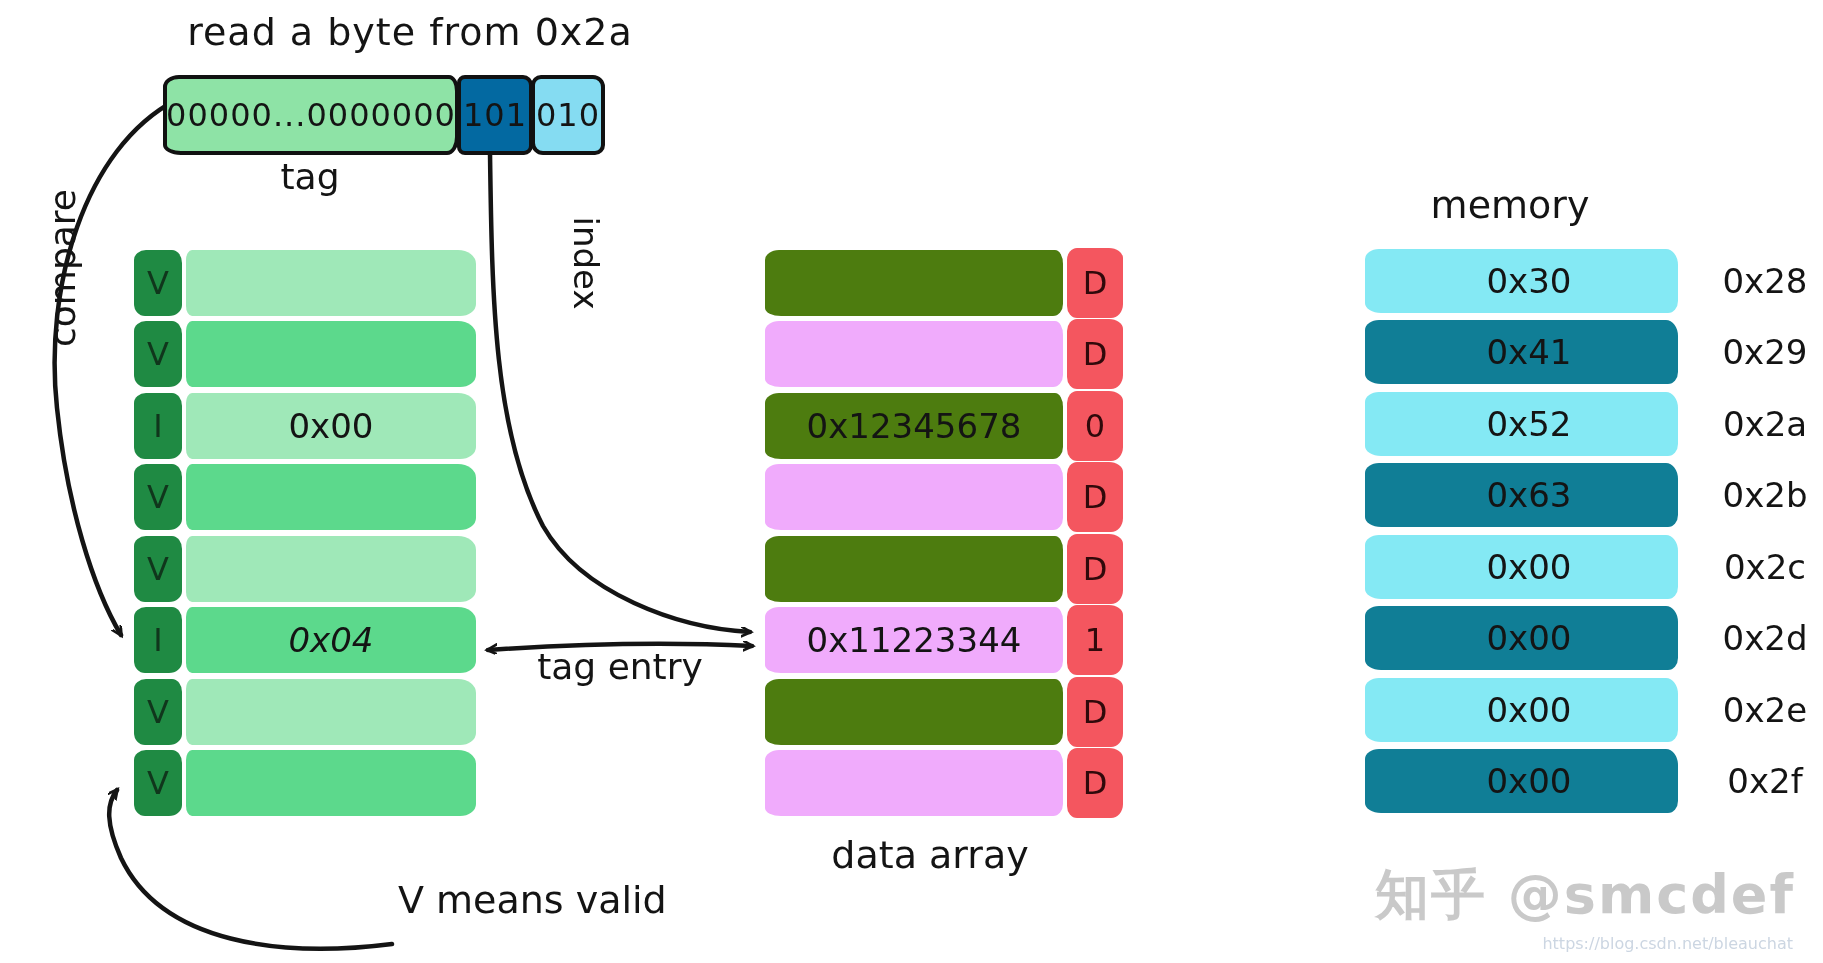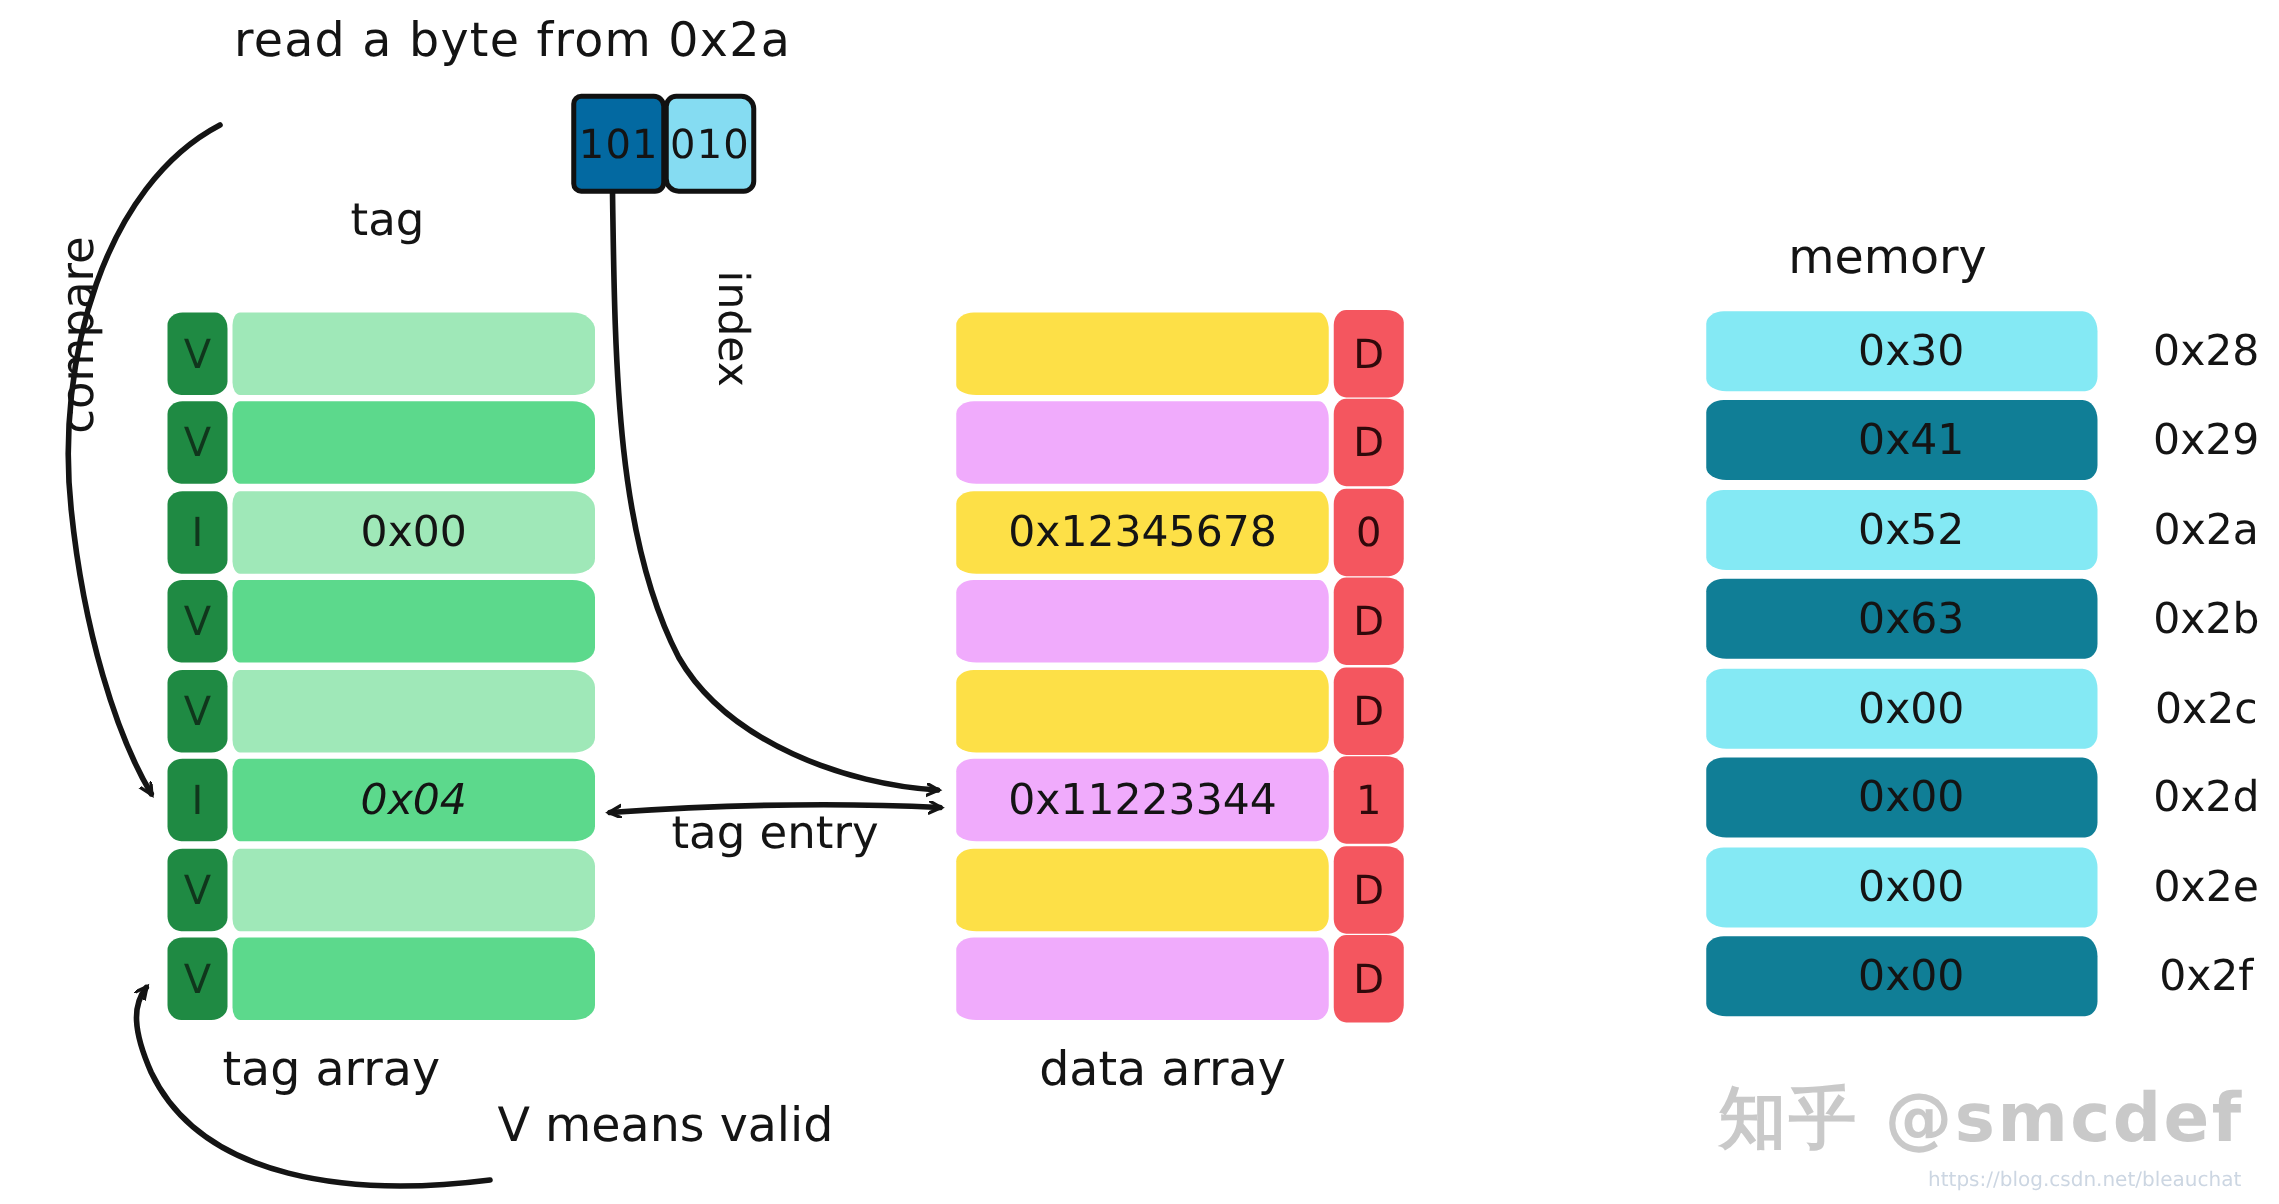--- a/index.html
+++ b/index.html
@@ -26,21 +26,21 @@
     display:flex;align-items:center;justify-content:center;font-size:32px;color:#10361c;
     border-radius:12px 10px 13px 11px / 10px 13px 11px 12px;}
   .tagval{position:absolute;left:186px;width:290px;height:66px;display:flex;align-items:center;justify-content:center;
     font-size:34px;border-radius:6px 18px 16px 6px / 10px 14px 12px 10px;}
   .tagval.light{background:#9fe8b8;}
   .tagval.mid{background:#5cd98c;font-style:italic;}
 
   
   .dataval{position:absolute;left:765px;width:298px;height:66px;display:flex;align-items:center;justify-content:center;
     font-size:34px;border-radius:14px 8px 10px 16px / 10px 14px 12px 8px;}
-  .dataval.dark{background:#fde047;}
+  .dataval.dark{background:#4d7c0f;}
   .dataval.light{background:#f0abfc;}
   .dcell{position:absolute;left:1067px;width:56px;height:70px;background:#f4565f;
     display:flex;align-items:center;justify-content:center;font-size:32px;color:#30090b;
     border-radius:10px 14px 12px 10px / 12px 10px 14px 12px;}
 
   
   #memory-title{left:1395px;top:183px;width:230px;text-align:center;font-size:38px;}
   .memval{position:absolute;left:1365px;width:298px;height:64px;display:flex;align-items:center;justify-content:center;
     font-size:34px;border-radius:14px 12px 10px 16px / 10px 16px 12px 10px;padding-left:15px;}
   .memval.light{background:#84e9f4;}
@@ -81,20 +81,21 @@
 
     <path d="M 490 153 C 492 300, 494 432, 543 526 C 582 594, 678 628, 750 632" fill="none" stroke="#141414" stroke-width="4.5" stroke-linecap="round" marker-end="url(#ah)"></path>
 
     <path d="M 488 650 C 575 644, 672 642, 752 646" fill="none" stroke="#141414" stroke-width="4.5" stroke-linecap="round" marker-start="url(#ah)" marker-end="url(#ah)"></path>
 
     <path d="M 392 944 C 282 958, 162 944, 121 858 C 106 824, 106 804, 117 790" fill="none" stroke="#141414" stroke-width="4.5" stroke-linecap="round" marker-end="url(#ah)"></path>
   </svg>
 
   <div id="title" class="abs hand">read a byte from 0x2a</div>
 
+  <div id="addr-tag" class="abs addr-seg">00000...0000000</div>
   <div id="addr-index" class="abs addr-seg">101</div>
   <div id="addr-offset" class="abs addr-seg">010</div>
   <div id="tag-label" class="abs hand">tag</div>
 
   <div>
     <div class="vcell" style="top:250px">V</div>
     <div class="tagval light" style="top:250px"></div>
     <div class="vcell" style="top:321px">V</div>
     <div class="tagval mid" style="top:321px"></div>
     <div class="vcell" style="top:393px">I</div>
@@ -146,20 +147,19 @@
     <div class="memaddr" style="top:606px">0x2d</div>
     <div class="memval light" style="top:678px">0x00</div>
     <div class="memaddr" style="top:678px">0x2e</div>
     <div class="memval dark" style="top:749px">0x00</div>
     <div class="memaddr" style="top:749px">0x2f</div>
   </div>
 
   <div id="compare-label" class="abs hand">compare</div>
   <div id="index-label" class="abs hand">index</div>
   <div id="tag-entry-label" class="abs hand">tag entry</div>
-  <div id="tag-array-label" class="abs hand">tag array</div>
   <div id="data-array-label" class="abs hand">data array</div>
   <div id="valid-label" class="abs hand">V means valid</div>
 
   <div id="watermark" class="abs">知乎 @smcdef</div>
   <div id="watermark-url" class="abs">https://blog.csdn.net/bleauchat</div>
 
 </div>
 
 </body></html>

